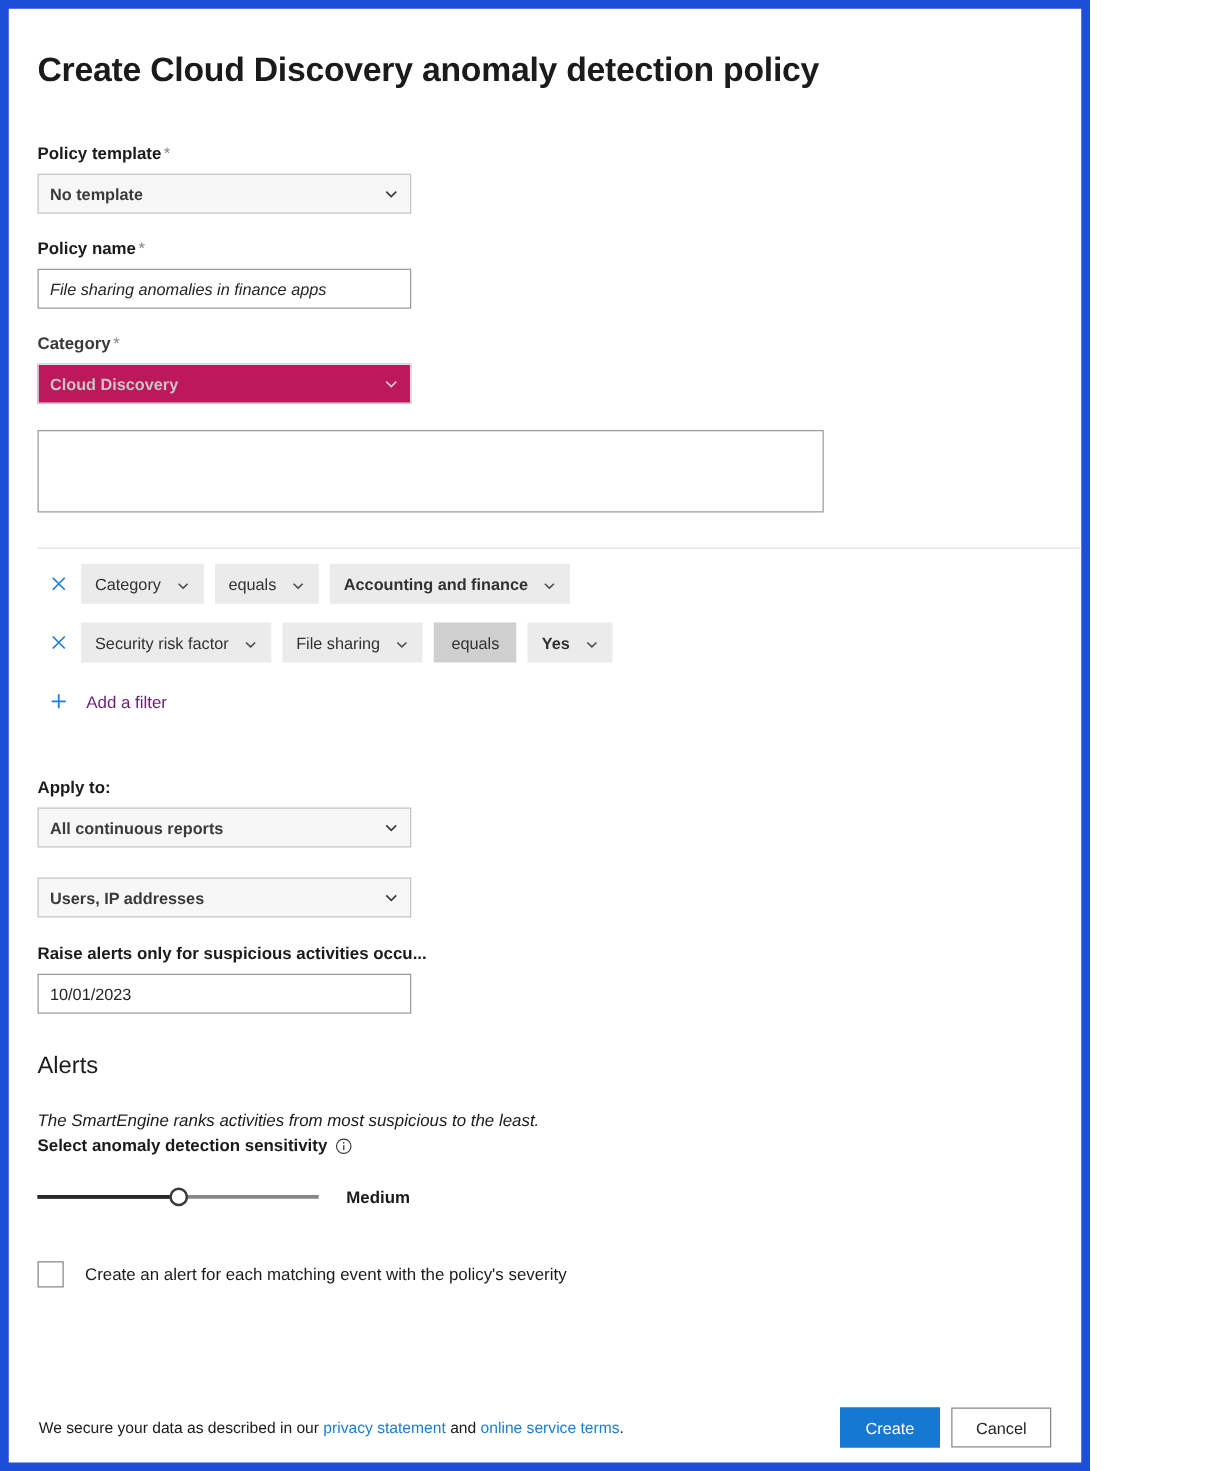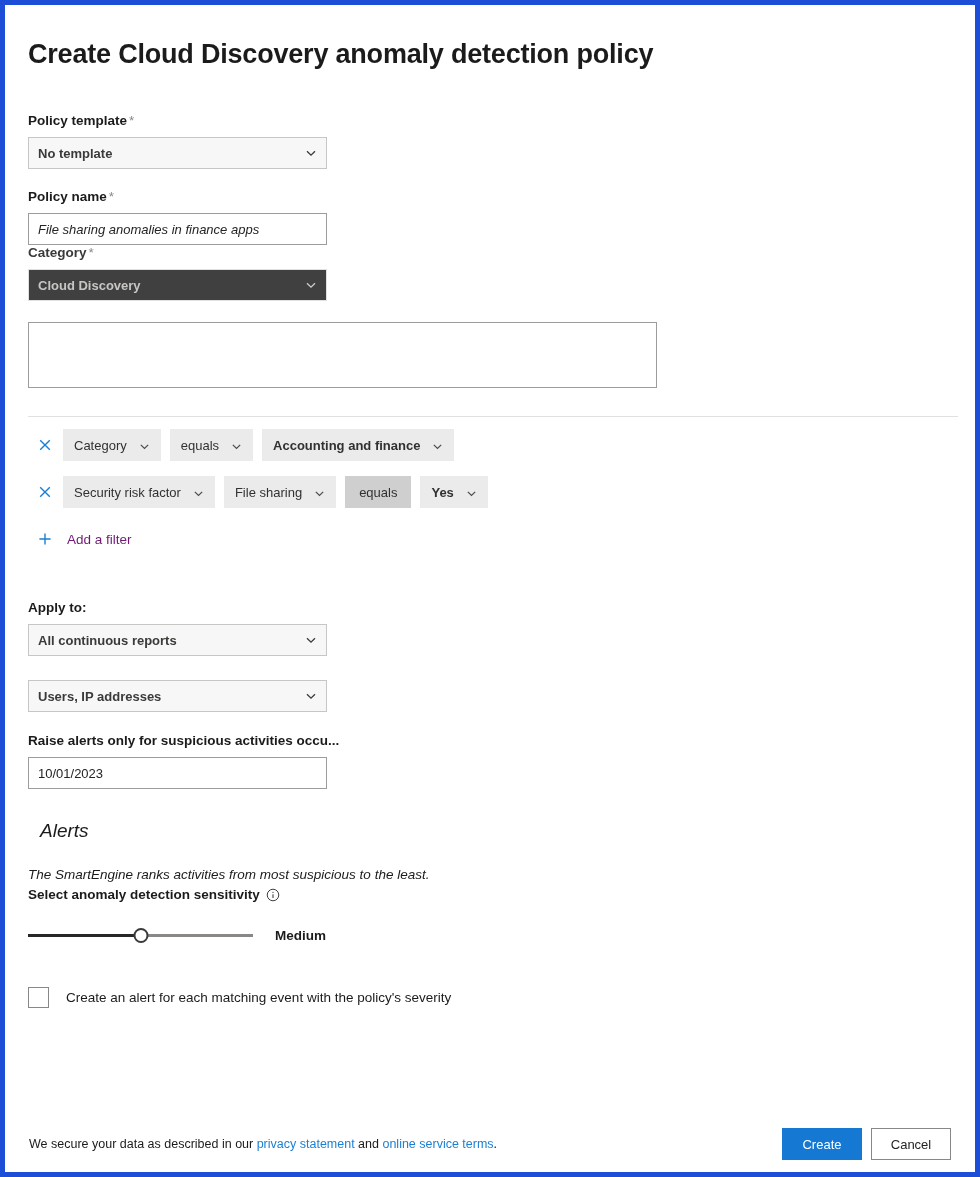--- a/index.html
+++ b/index.html
@@ -9,24 +9,24 @@
     padding: 0;
     background: #ffffff;
   }
   body {
     font-family: "Liberation Sans", sans-serif;
     color: #212121;
     -webkit-font-smoothing: antialiased;
   }
   .page {
     position: relative;
-    width: 980px;
+    width: 872px;
     height: 1177px;
     background: #ffffff;
-    border: 5px solid #1d4ed8;
+    border: 7px solid #1d4ed8;
     overflow: hidden;
   }
   .inner {
     padding: 0 23px;
   }
 
   
   .page-title {
     font-size: 27px;
     font-weight: bold;
@@ -65,21 +65,21 @@
     font-size: 13px;
     color: #323130;
   }
   .ctl.dropdown {
     background: #f7f7f7;
     border-color: #c8c6c4;
     font-weight: bold;
     color: #3b3a39;
   }
   .ctl.dropdown.disabled {
-    background: #404040;
+    background: #be185d;
     border-color: #e3e1df;
     color: #c8c6c4;
   }
   .ctl.text {
     background: #ffffff;
     border-color: #9c9c9c;
     font-weight: normal;
     color: #252423;
   }
   .ctl .chev {
@@ -187,23 +187,22 @@
     cursor: pointer;
     height: 22px;
   }
   .plus-icon { width: 16px; height: 16px; color: #1a7fd4; display: block; }
 
   
   .section-title {
     font-size: 19px;
     font-weight: normal;
     color: #1b1b1b;
-    margin: 12px;
+    margin: 0;
     line-height: 24px;
-    font-style: italic;
   }
   .para {
     font-size: 13.5px;
     color: #1b1b1b;
     line-height: 19px;
   }
   .sub-label {
     font-size: 13.5px;
     font-weight: bold;
     color: #1b1b1b;
@@ -346,21 +345,21 @@
     <div class="block" style="margin-top:20px;">
       <div class="field-label">
         <span>Policy name</span><span class="req">*</span>
       </div>
       <div class="ctl text" style="margin-top:8px;padding-right:9px;font-style:italic;">
         <span class="val">File sharing anomalies in finance apps</span>
       </div>
     </div>
 
     
-    <div class="block" style="">
+    <div class="block" style="margin-top:20px;">
       <div class="field-label muted">
         <span>Category</span><span class="req">*</span>
       </div>
       <div class="ctl dropdown disabled" style="margin-top:8px;">
         <span class="val">Cloud Discovery</span>
         <span class="chev">
           <svg viewBox="0 0 12 12" width="12" height="12" fill="none" stroke="currentColor" stroke-width="1.3">
               <path d="M2 4.3 L6 8.2 L10 4.3"></path>
             </svg>
         </span>

